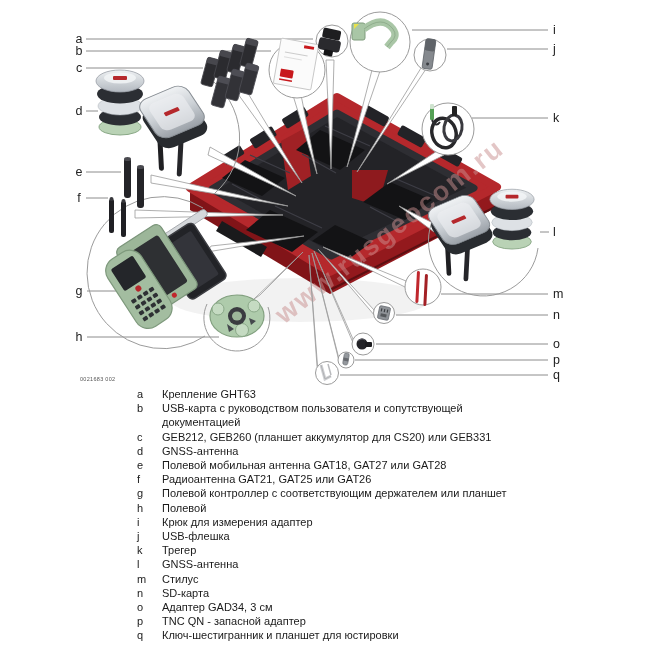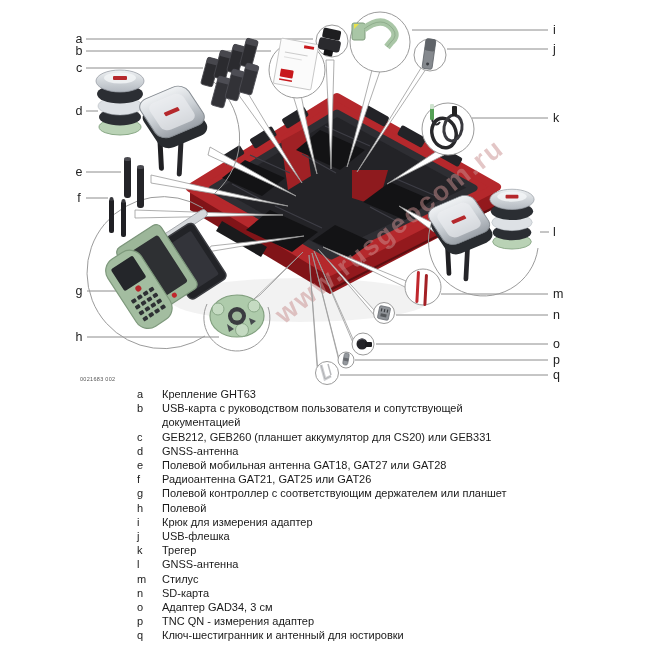--- a/index.html
+++ b/index.html
@@ -403,21 +403,21 @@
   <div class="legend-row">
         <span class="legend-letter">n</span>
         <span class="legend-text">SD-карта</span>
       </div>
   <div class="legend-row">
         <span class="legend-letter">o</span>
         <span class="legend-text">Адаптер GAD34, 3 см</span>
       </div>
   <div class="legend-row">
         <span class="legend-letter">p</span>
-        <span class="legend-text">TNC QN - измерения адаптер</span>
+        <span class="legend-text">TNC QN - запасной адаптер</span>
       </div>
   <div class="legend-row">
         <span class="legend-letter">q</span>
-        <span class="legend-text">Ключ-шестигранник и антенный для юстировки</span>
+        <span class="legend-text">Ключ-шестигранник и планшет для юстировки</span>
       </div>
 </div>
 
 </div>
 
 </body></html>

